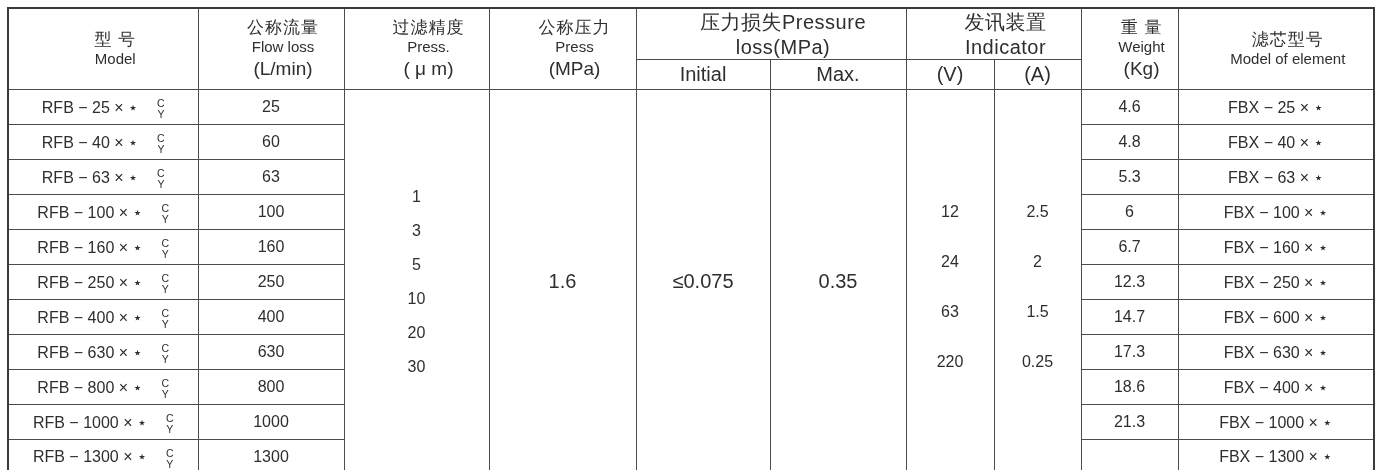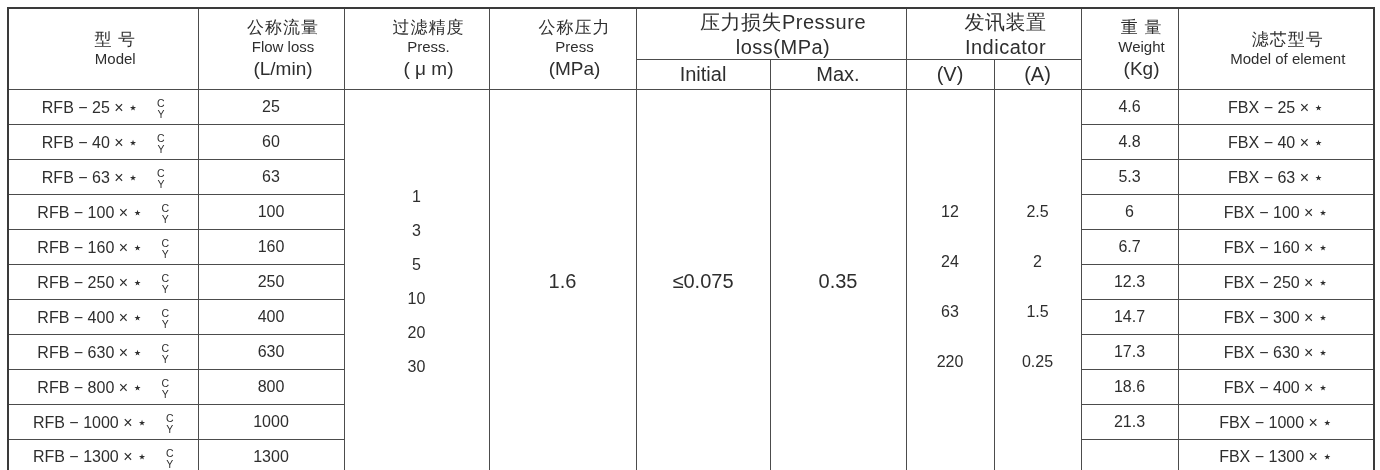--- a/index.html
+++ b/index.html
@@ -265,21 +265,21 @@
           <span class="inner">
             <span class="model-base">RFB − 400 × ⋆</span>
             <span class="cy">
                 <i>C</i>
                 <i>Y</i>
               </span>
           </span>
         </td>
         <td>400</td>
         <td>14.7</td>
-        <td class="element-cell">FBX − 300 × ⋆</td>
+        <td class="element-cell">FBX − 600 × ⋆</td>
       </tr>
 
       <tr>
         <td class="model-cell">
           <span class="inner">
             <span class="model-base">RFB − 630 × ⋆</span>
             <span class="cy">
                 <i>C</i>
                 <i>Y</i>
               </span>

